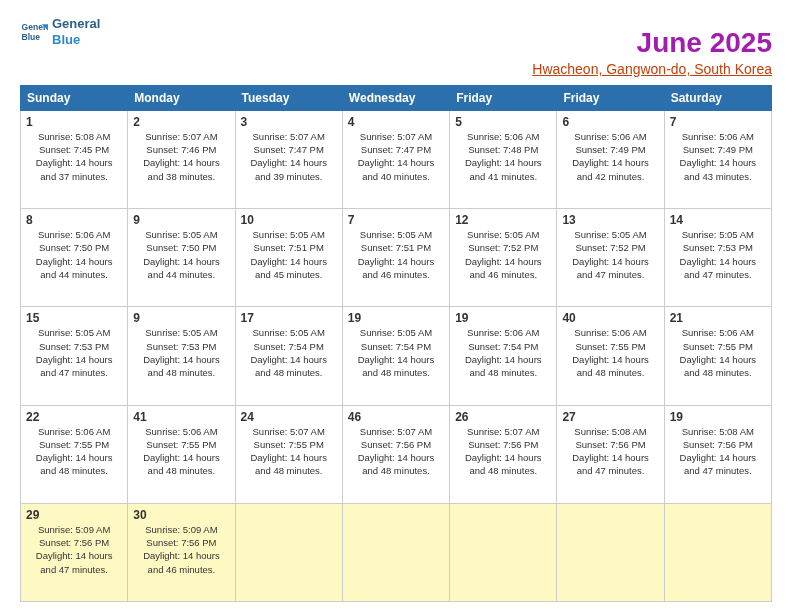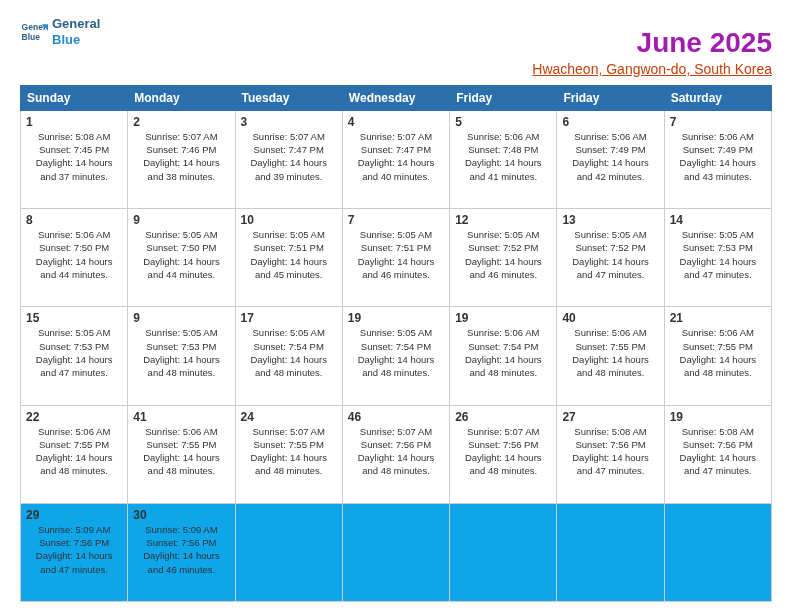--- a/index.html
+++ b/index.html
@@ -71,21 +71,21 @@
       padding: 4px 5px;
       height: 80px;
       font-size: 10px;
       color: #333;
       background: #fff;
     }
     .calendar td.empty {
       background: #f5f5f5;
     }
     .calendar tr:last-child td {
-      background: #0ea5e9;
+      background: #fef9c3;
     }
     .day-num {
       font-size: 12px;
       font-weight: bold;
       color: #333;
       display: block;
       margin-bottom: 1px;
     }
     .day-info {
       font-size: 9.5px;

